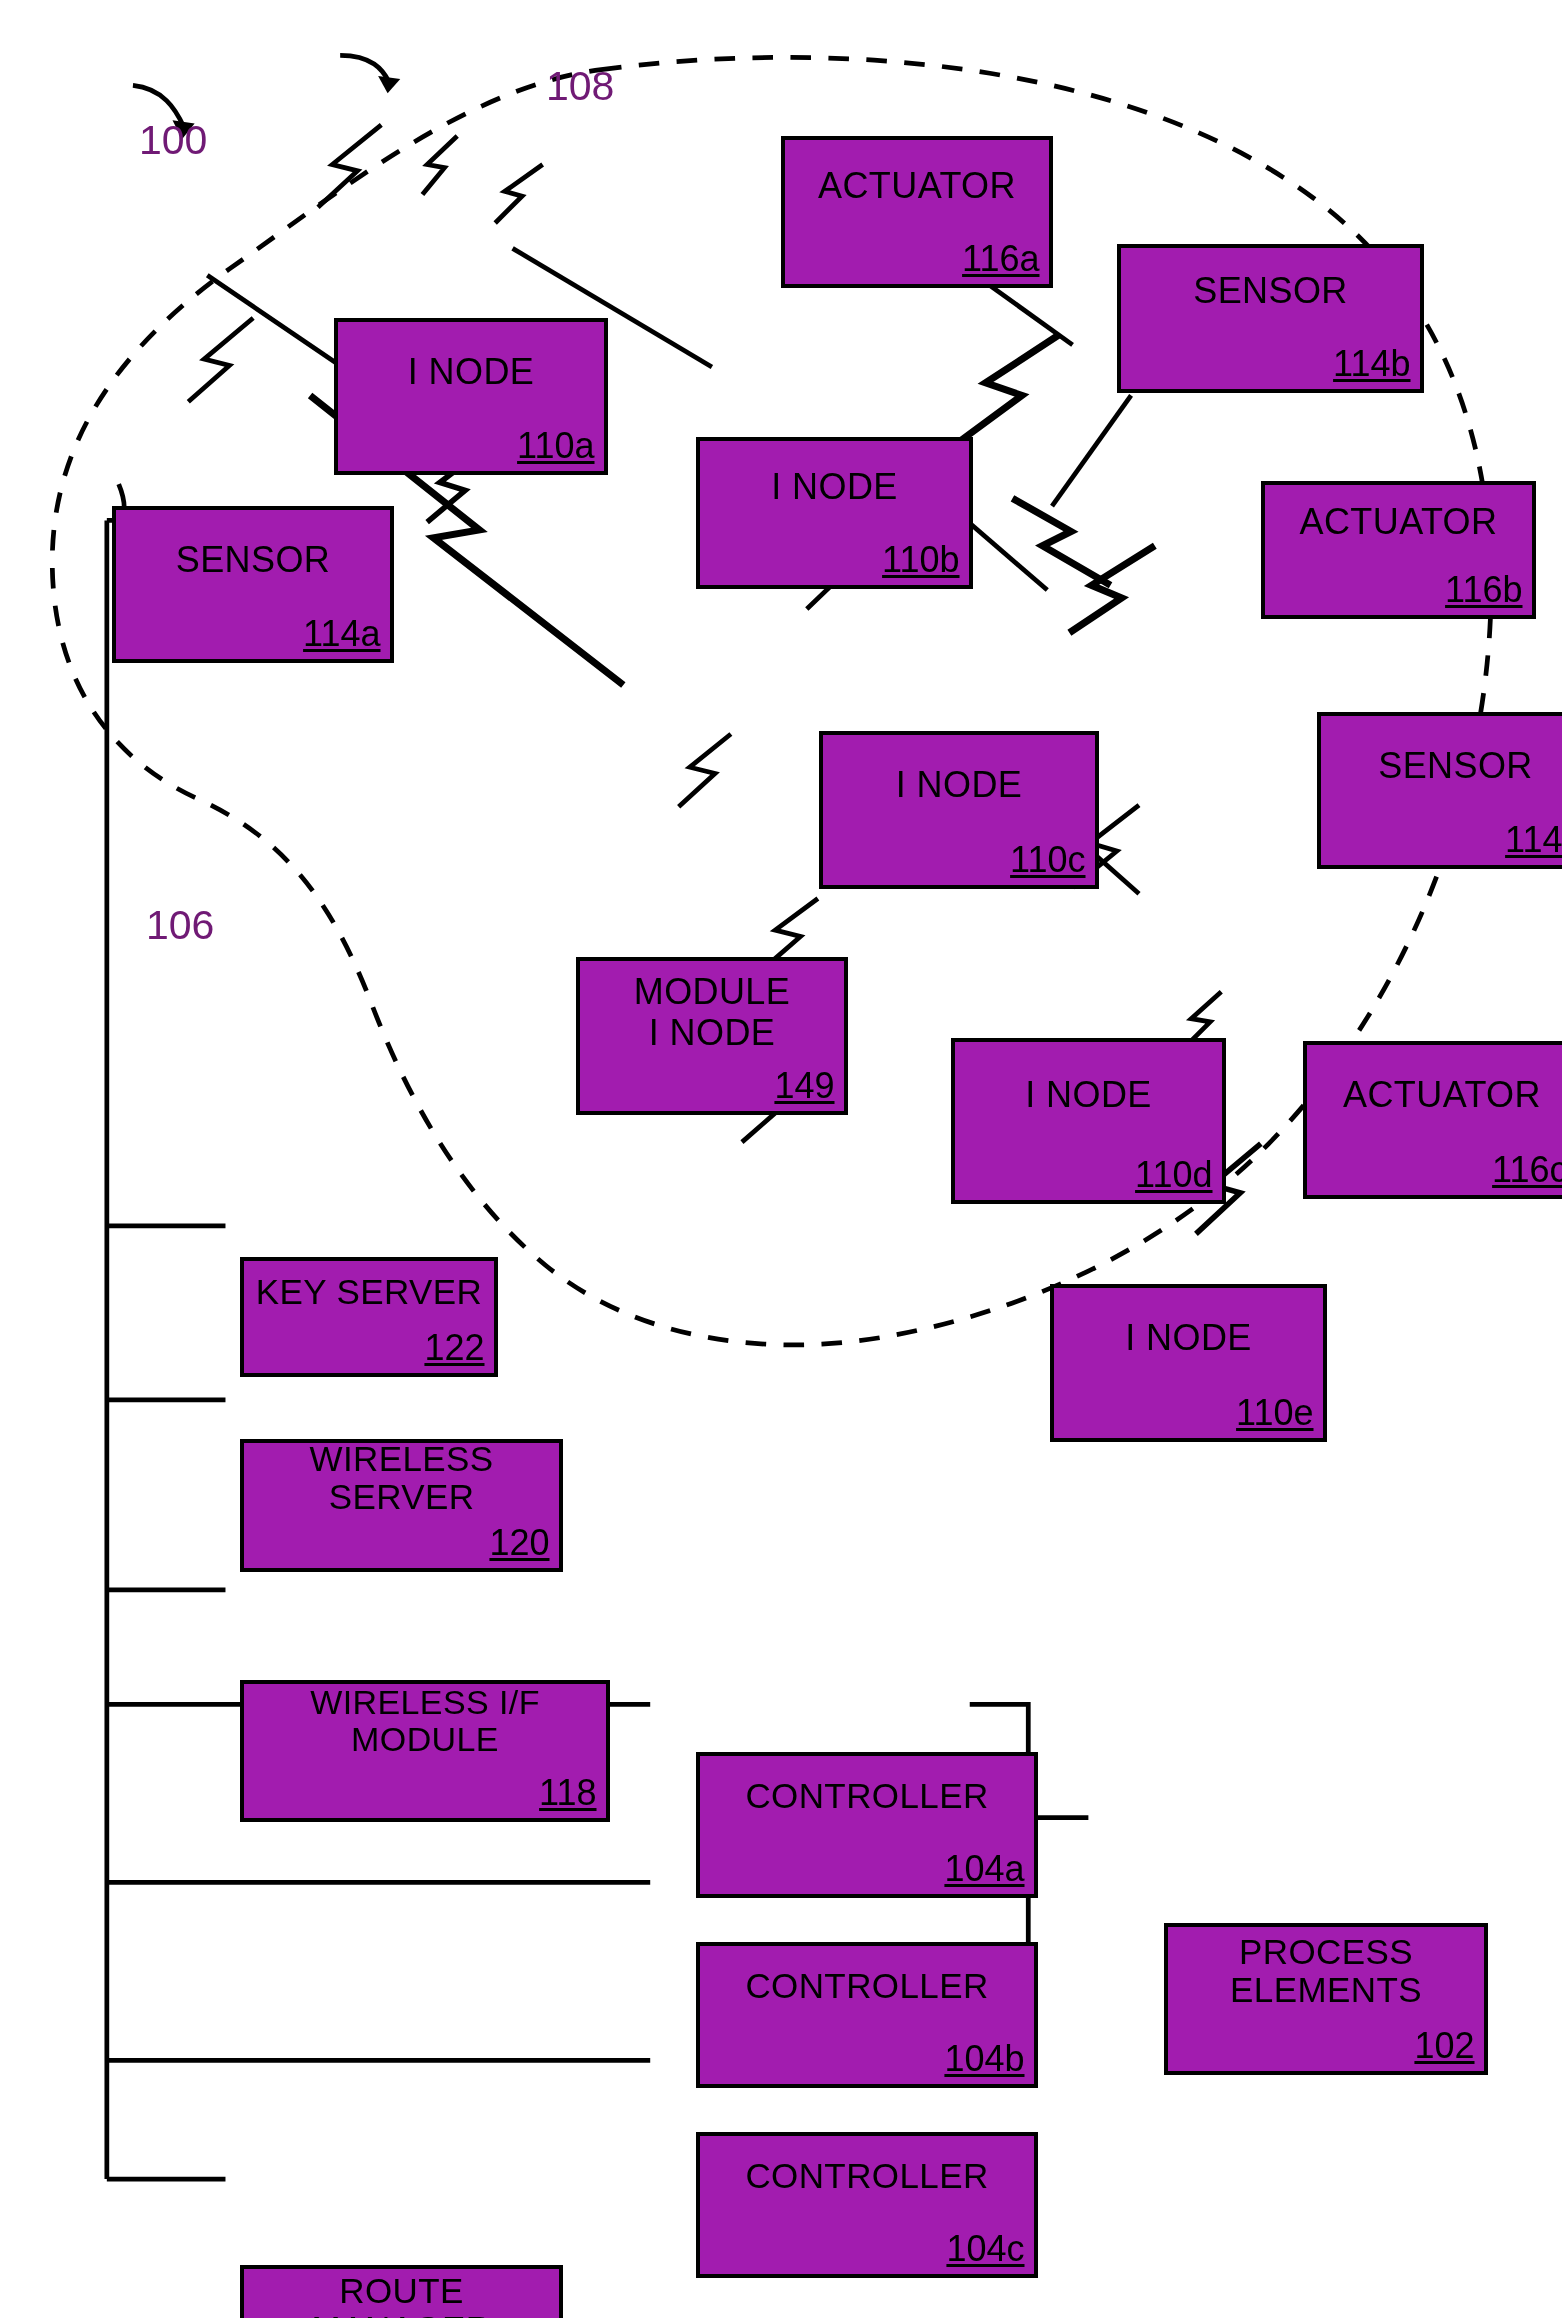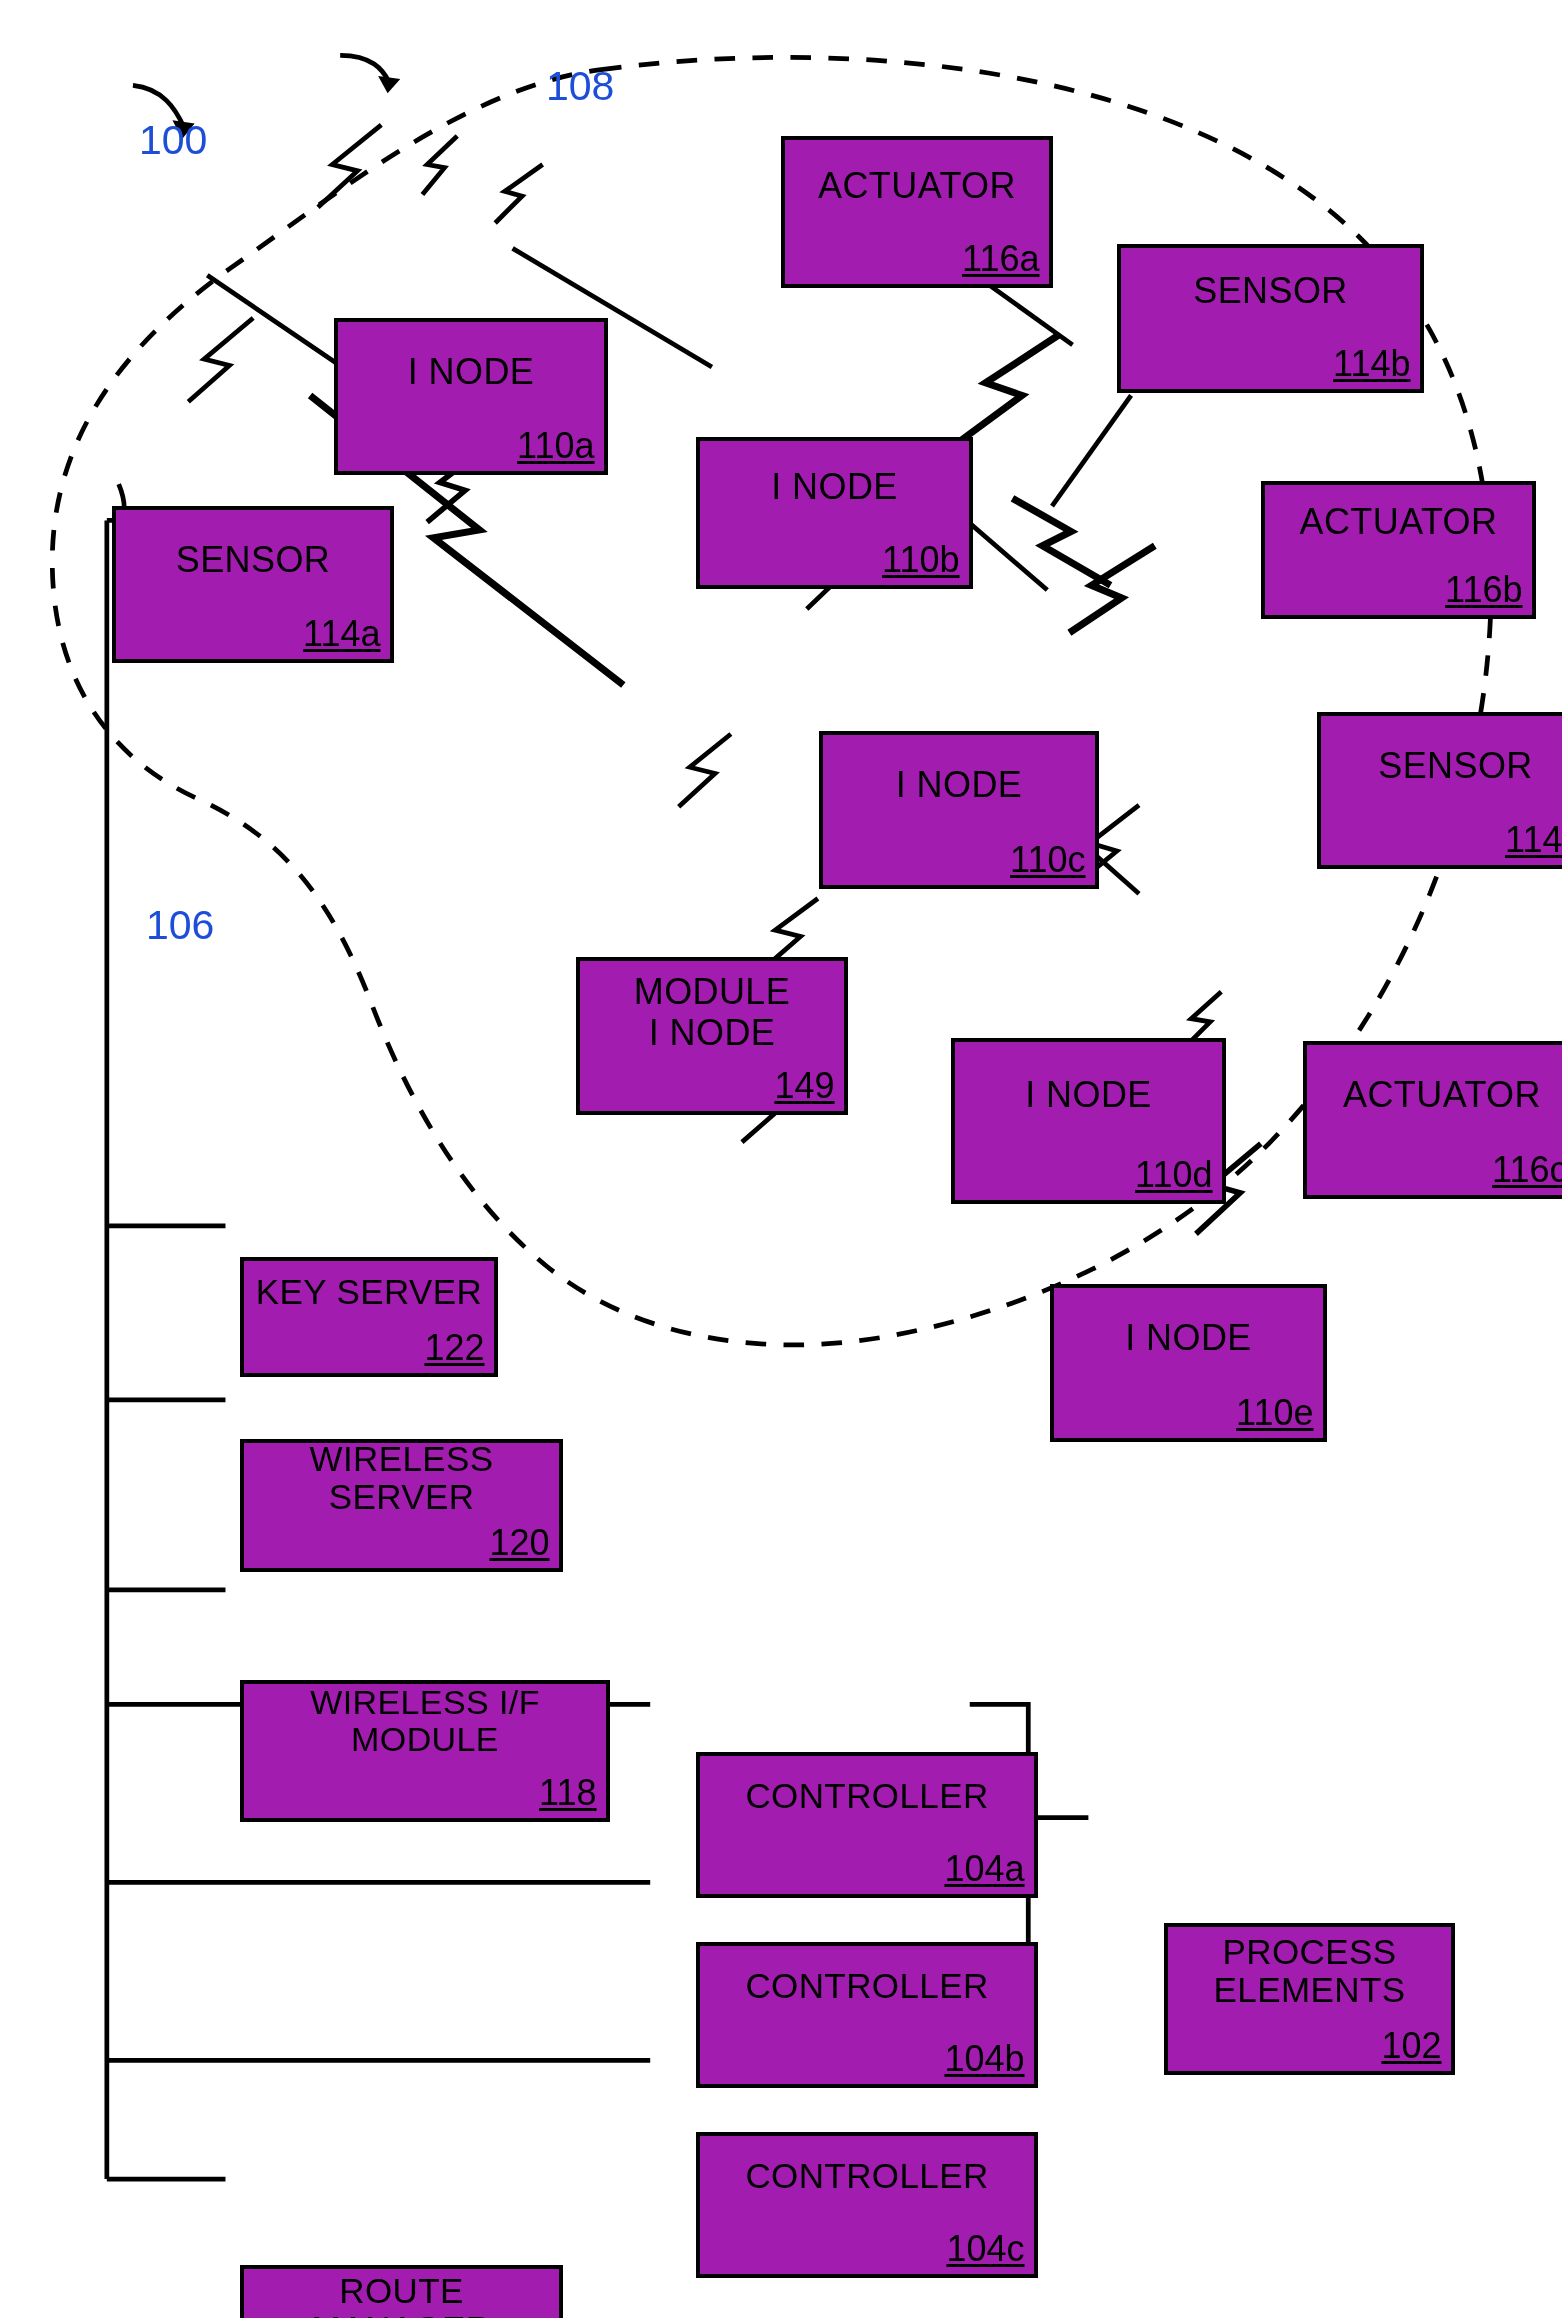--- a/index.html
+++ b/index.html
@@ -47,21 +47,21 @@
     line-height: 40px;
     text-decoration: underline;
     text-underline-offset: 3.2px;
     font-family: Liberation Sans, sans-serif;
   }
   
   .callout {
     position: absolute;
     font-size: 41px;
     line-height: 41px;
-    color: #1d4ed8;
+    color: #701a75;
     font-family: "Liberation Sans", sans-serif;
   }
 </style>
 </head>
 <body>
 
 <div id="page">
 
   <svg id="vector-layer" viewBox="0 0 1976 2932" xmlns="http://www.w3.org/2000/svg">
 
@@ -247,21 +247,21 @@
   <div class="node-box" style="left: 696px; top: 1942px; width: 342px; height: 146px;">
     <div class="node-label" style="top: 19px; font-size: 35px;">CONTROLLER</div>
     <div class="node-ref">104b</div>
   </div>
 
   <div class="node-box" style="left: 696px; top: 2132px; width: 342px; height: 146px;">
     <div class="node-label" style="top: 19px; font-size: 35px;">CONTROLLER</div>
     <div class="node-ref">104c</div>
   </div>
 
-  <div class="node-box" style="left: 1164px; top: 1923px; width: 291px; height: 152px;">
+  <div class="node-box" style="left: 1164px; top: 1923px; width: 324px; height: 152px;">
     <div class="node-label" style="top: 6.3px; font-size: 35px; line-height: 38px;">PROCESS
 ELEMENTS</div>
     <div class="node-ref">102</div>
   </div>
 
   <div class="node-box" style="left: 240px; top: 2265px; width: 323px; height: 146px;">
     <div class="node-label" style="top: 3.2px; font-size: 35px; line-height: 38px;">ROUTE
 MANAGER</div>
 
   </div>

